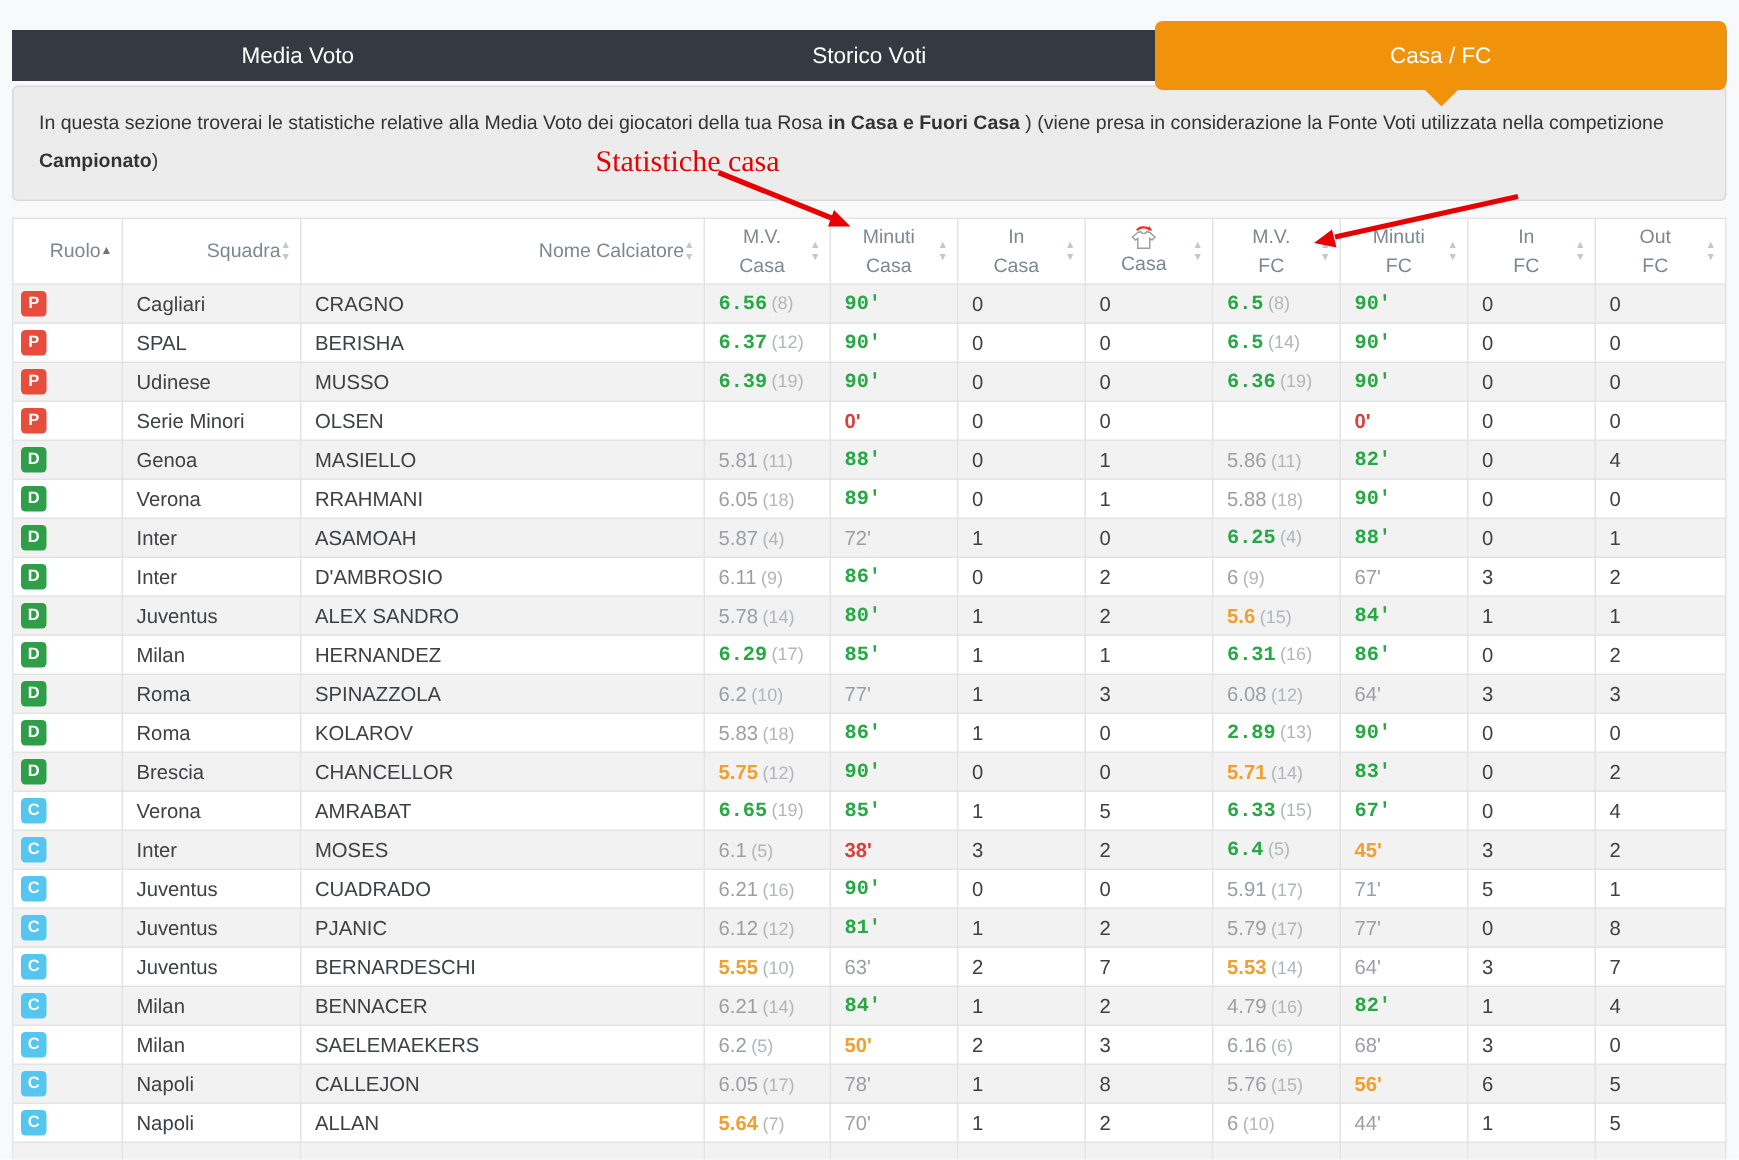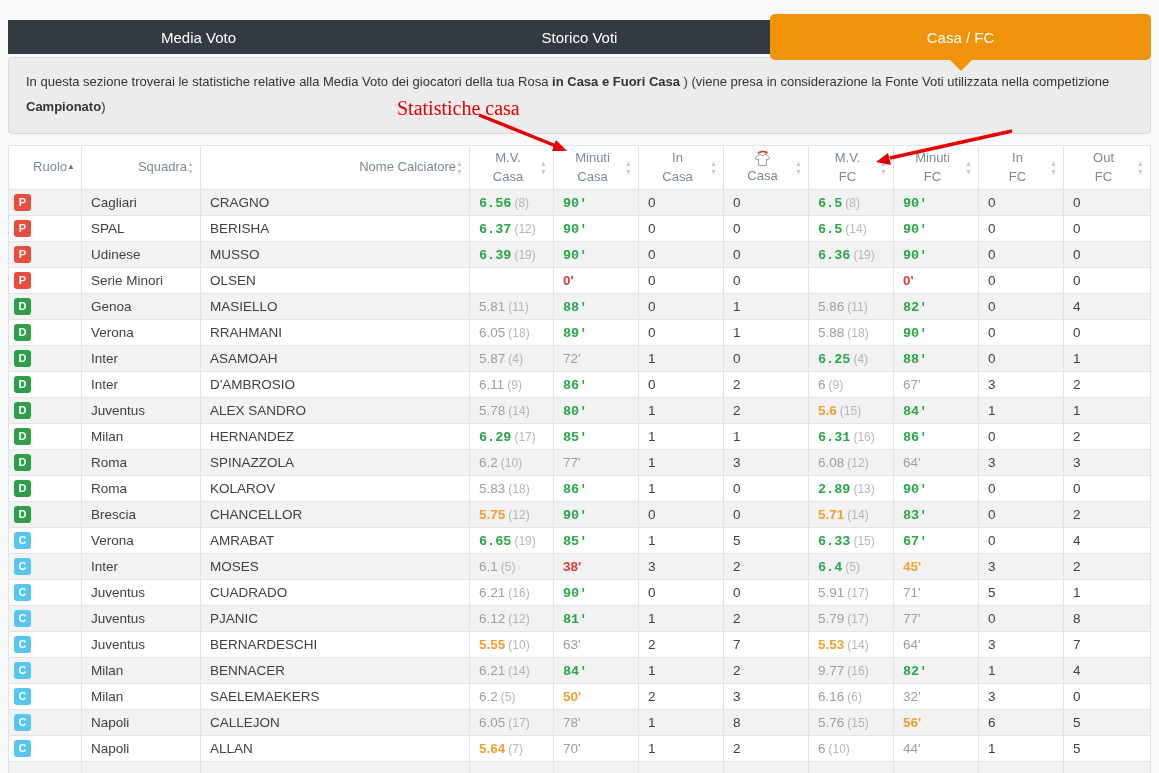--- a/index.html
+++ b/index.html
@@ -472,35 +472,35 @@
           <td>7</td>
         </tr>
         <tr class="odd">
           <td style="padding: 0px 5px;"><span class="badge role-C">C</span></td>
           <td>Milan</td>
           <td>BENNACER</td>
           <td><span class="val-n">6.21</span><span class="cnt">(14)</span></td>
           <td><span class="val-g">84'</span></td>
           <td>1</td>
           <td>2</td>
-          <td><span class="val-n">9.77</span><span class="cnt">(16)</span></td>
+          <td><span class="val-n">4.79</span><span class="cnt">(16)</span></td>
           <td><span class="val-g">82'</span></td>
           <td>1</td>
           <td>4</td>
         </tr>
         <tr class="even">
           <td style="padding: 0px 5px;"><span class="badge role-C">C</span></td>
           <td>Milan</td>
           <td>SAELEMAEKERS</td>
           <td><span class="val-n">6.2</span><span class="cnt">(5)</span></td>
           <td><span class="val-o">50'</span></td>
           <td>2</td>
           <td>3</td>
           <td><span class="val-n">6.16</span><span class="cnt">(6)</span></td>
-          <td><span class="val-n">32'</span></td>
+          <td><span class="val-n">68'</span></td>
           <td>3</td>
           <td>0</td>
         </tr>
         <tr class="odd">
           <td style="padding: 0px 5px;"><span class="badge role-C">C</span></td>
           <td>Napoli</td>
           <td>CALLEJON</td>
           <td><span class="val-n">6.05</span><span class="cnt">(17)</span></td>
           <td><span class="val-n">78'</span></td>
           <td>1</td>

